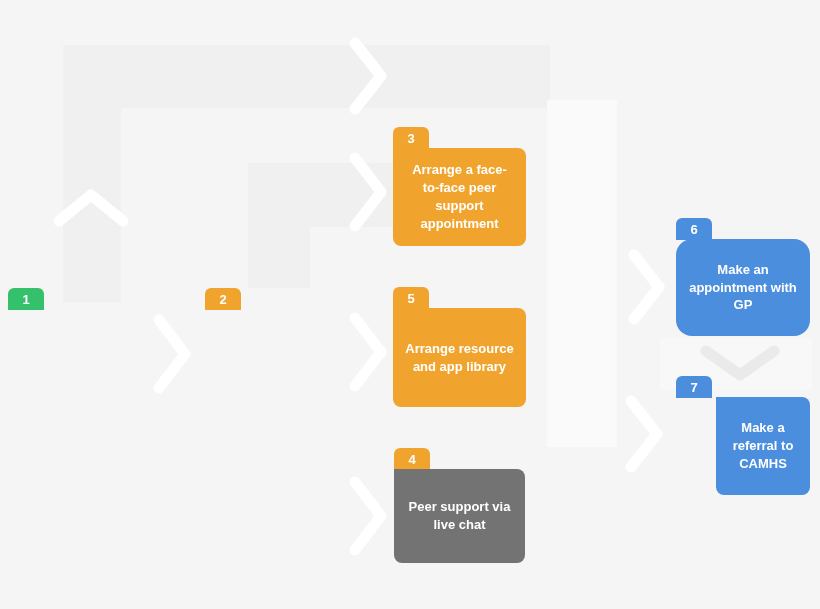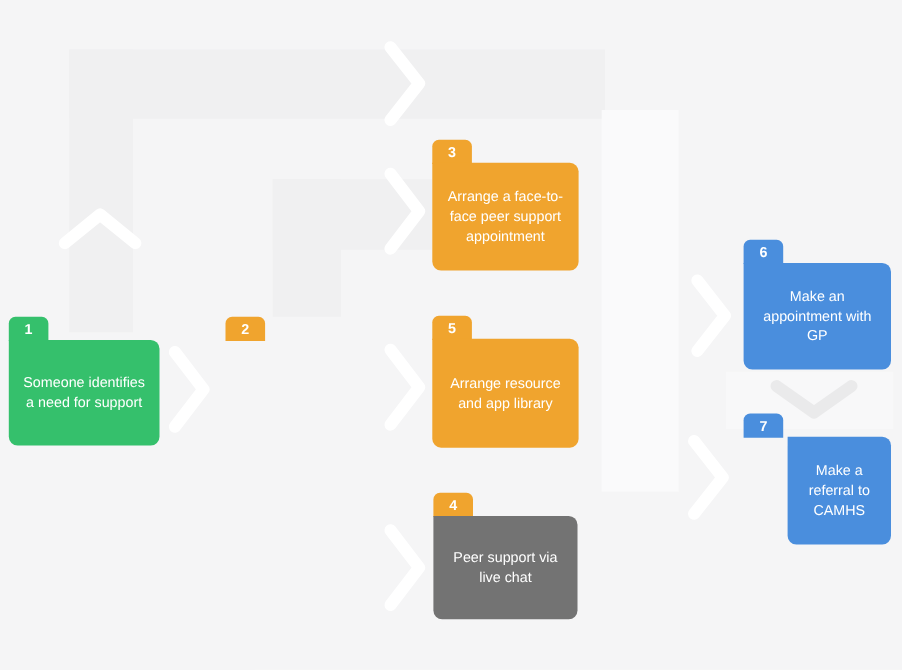--- a/index.html
+++ b/index.html
@@ -38,21 +38,21 @@
     position:absolute; left:0; top:0; width:36px; height:22px;
     border-radius:6px 6px 0 0;
     display:flex; align-items:center; justify-content:center;
     font-size:13px; font-weight:bold;
   }
   .node .body {
     position:absolute; left:0; top:21px; right:0; bottom:0;
     border-radius:0 8px 8px 8px;
     display:flex; align-items:center; justify-content:center;
     text-align:center; padding:0 12px;
-    font-size:13px; font-weight:normal; line-height:1.38;
+    font-size:13px; font-weight:bold; line-height:1.38;
   }
   .n1 { left:8px;   top:288px; width:137px; height:117px; }
   .n2 { left:205px; top:288px; width:128px; height:117px; }
   .n3 { left:393px; top:127px; width:133px; height:119px; }
   .n5 { left:393px; top:287px; width:133px; height:120px; }
   .n4 { left:394px; top:448px; width:131px; height:115px; }
   .n6 { left:676px; top:218px; width:134px; height:118px; }
   .n7 { left:676px; top:376px; width:134px; height:119px; }
 </style>
 </head>
@@ -110,23 +110,20 @@
   <span class="chev c-6to7">
     <svg width="84" height="38" viewBox="0 0 84 38">
         <polyline points="8,7 42,31 76,7" fill="none" stroke-width="11" stroke-linecap="round" stroke-linejoin="round" stroke="#eaeaeb"></polyline>
       </svg>
   </span>
 
   <div class="node n1">
     <div class="tab" style="background-color: rgb(53, 192, 108);">
       <span>1</span>
     </div>
-    <div class="body" style="background-color: rgb(53, 192, 108);">
-      <span>Someone identifies a need for support</span>
-    </div>
   </div>
 
   <div class="node n2">
     <div class="tab" style="background-color: rgb(240, 164, 46);">
       <span>2</span>
     </div>
   </div>
 
   <div class="node n3">
     <div class="tab" style="background-color: rgb(240, 164, 46);">
@@ -152,21 +149,21 @@
     </div>
     <div class="body" style="background-color: #737373;">
       <span>Peer support via live chat</span>
     </div>
   </div>
 
   <div class="node n6">
     <div class="tab" style="background-color: rgb(74, 142, 221);">
       <span>6</span>
     </div>
-    <div class="body" style="background-color: rgb(74, 142, 221);">
+    <div class="body" style="background-color: rgb(74, 142, 221); border-radius: 16px;">
       <span>Make an appointment with GP</span>
     </div>
   </div>
 
   <div class="node n7">
     <div class="tab" style="background-color: rgb(74, 142, 221);">
       <span>7</span>
     </div>
     <div class="body" style="background-color: rgb(74, 142, 221); margin-left: 40px;">
       <span>Make a referral to CAMHS</span>

